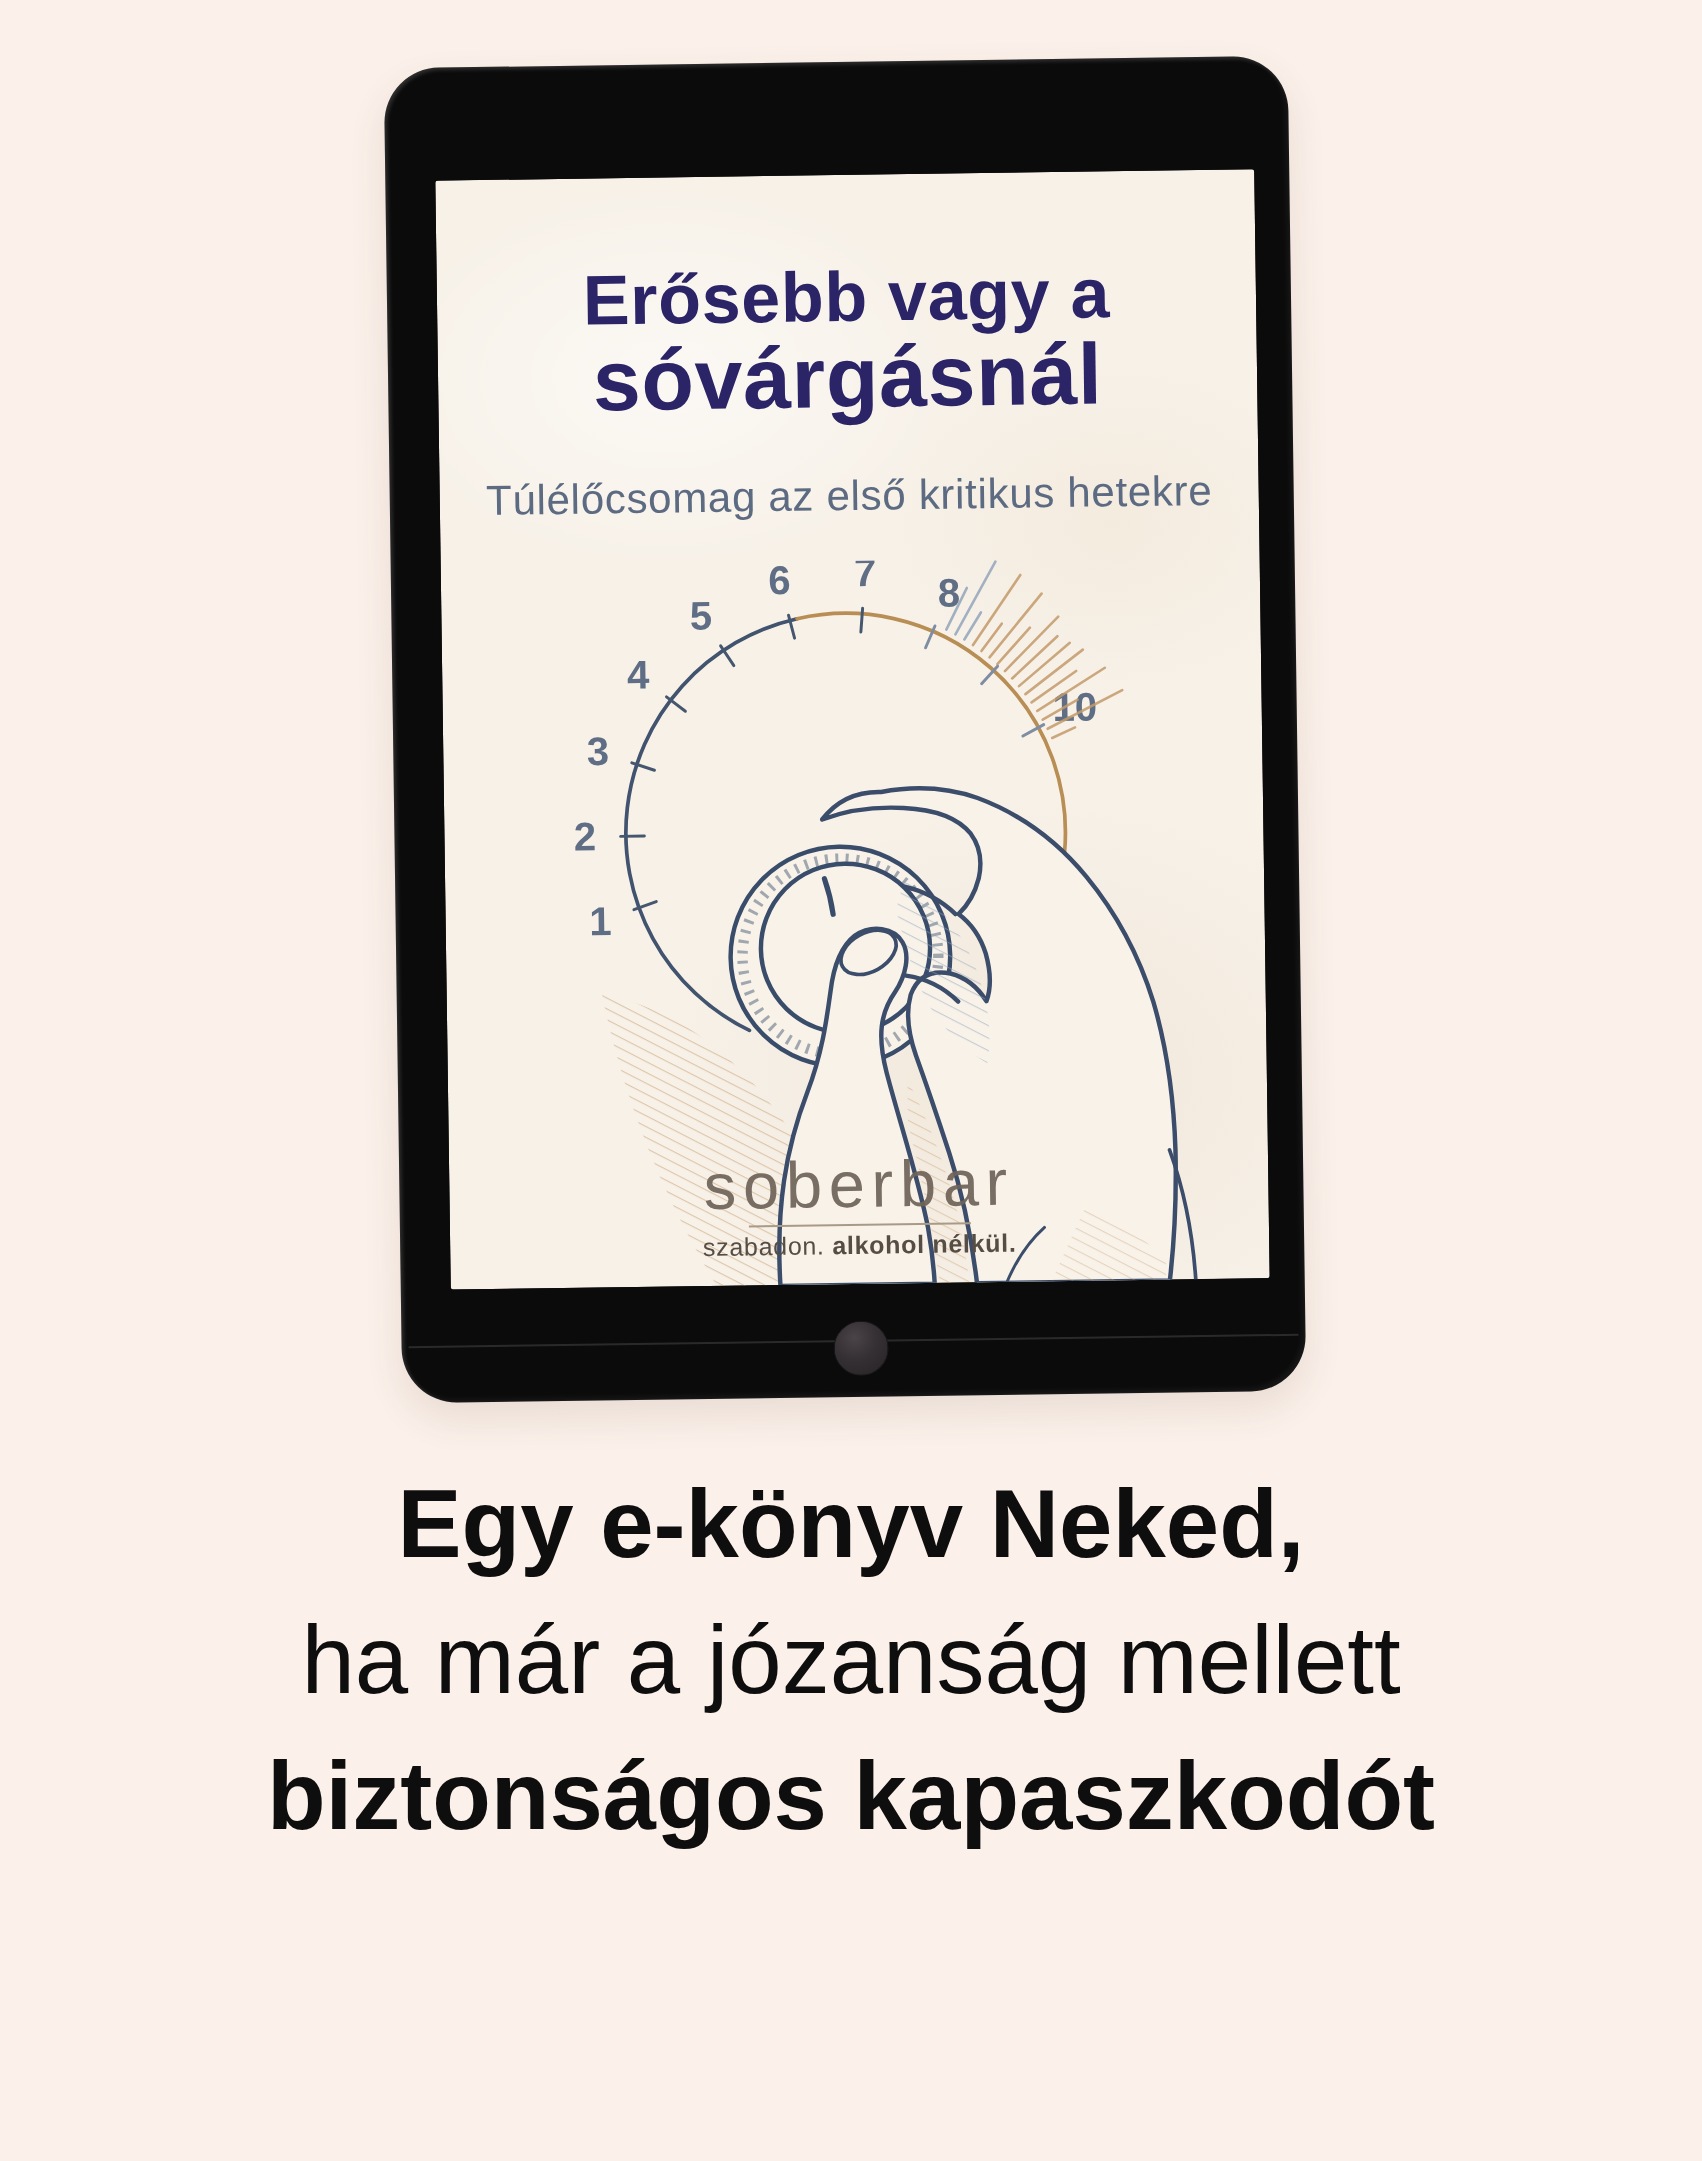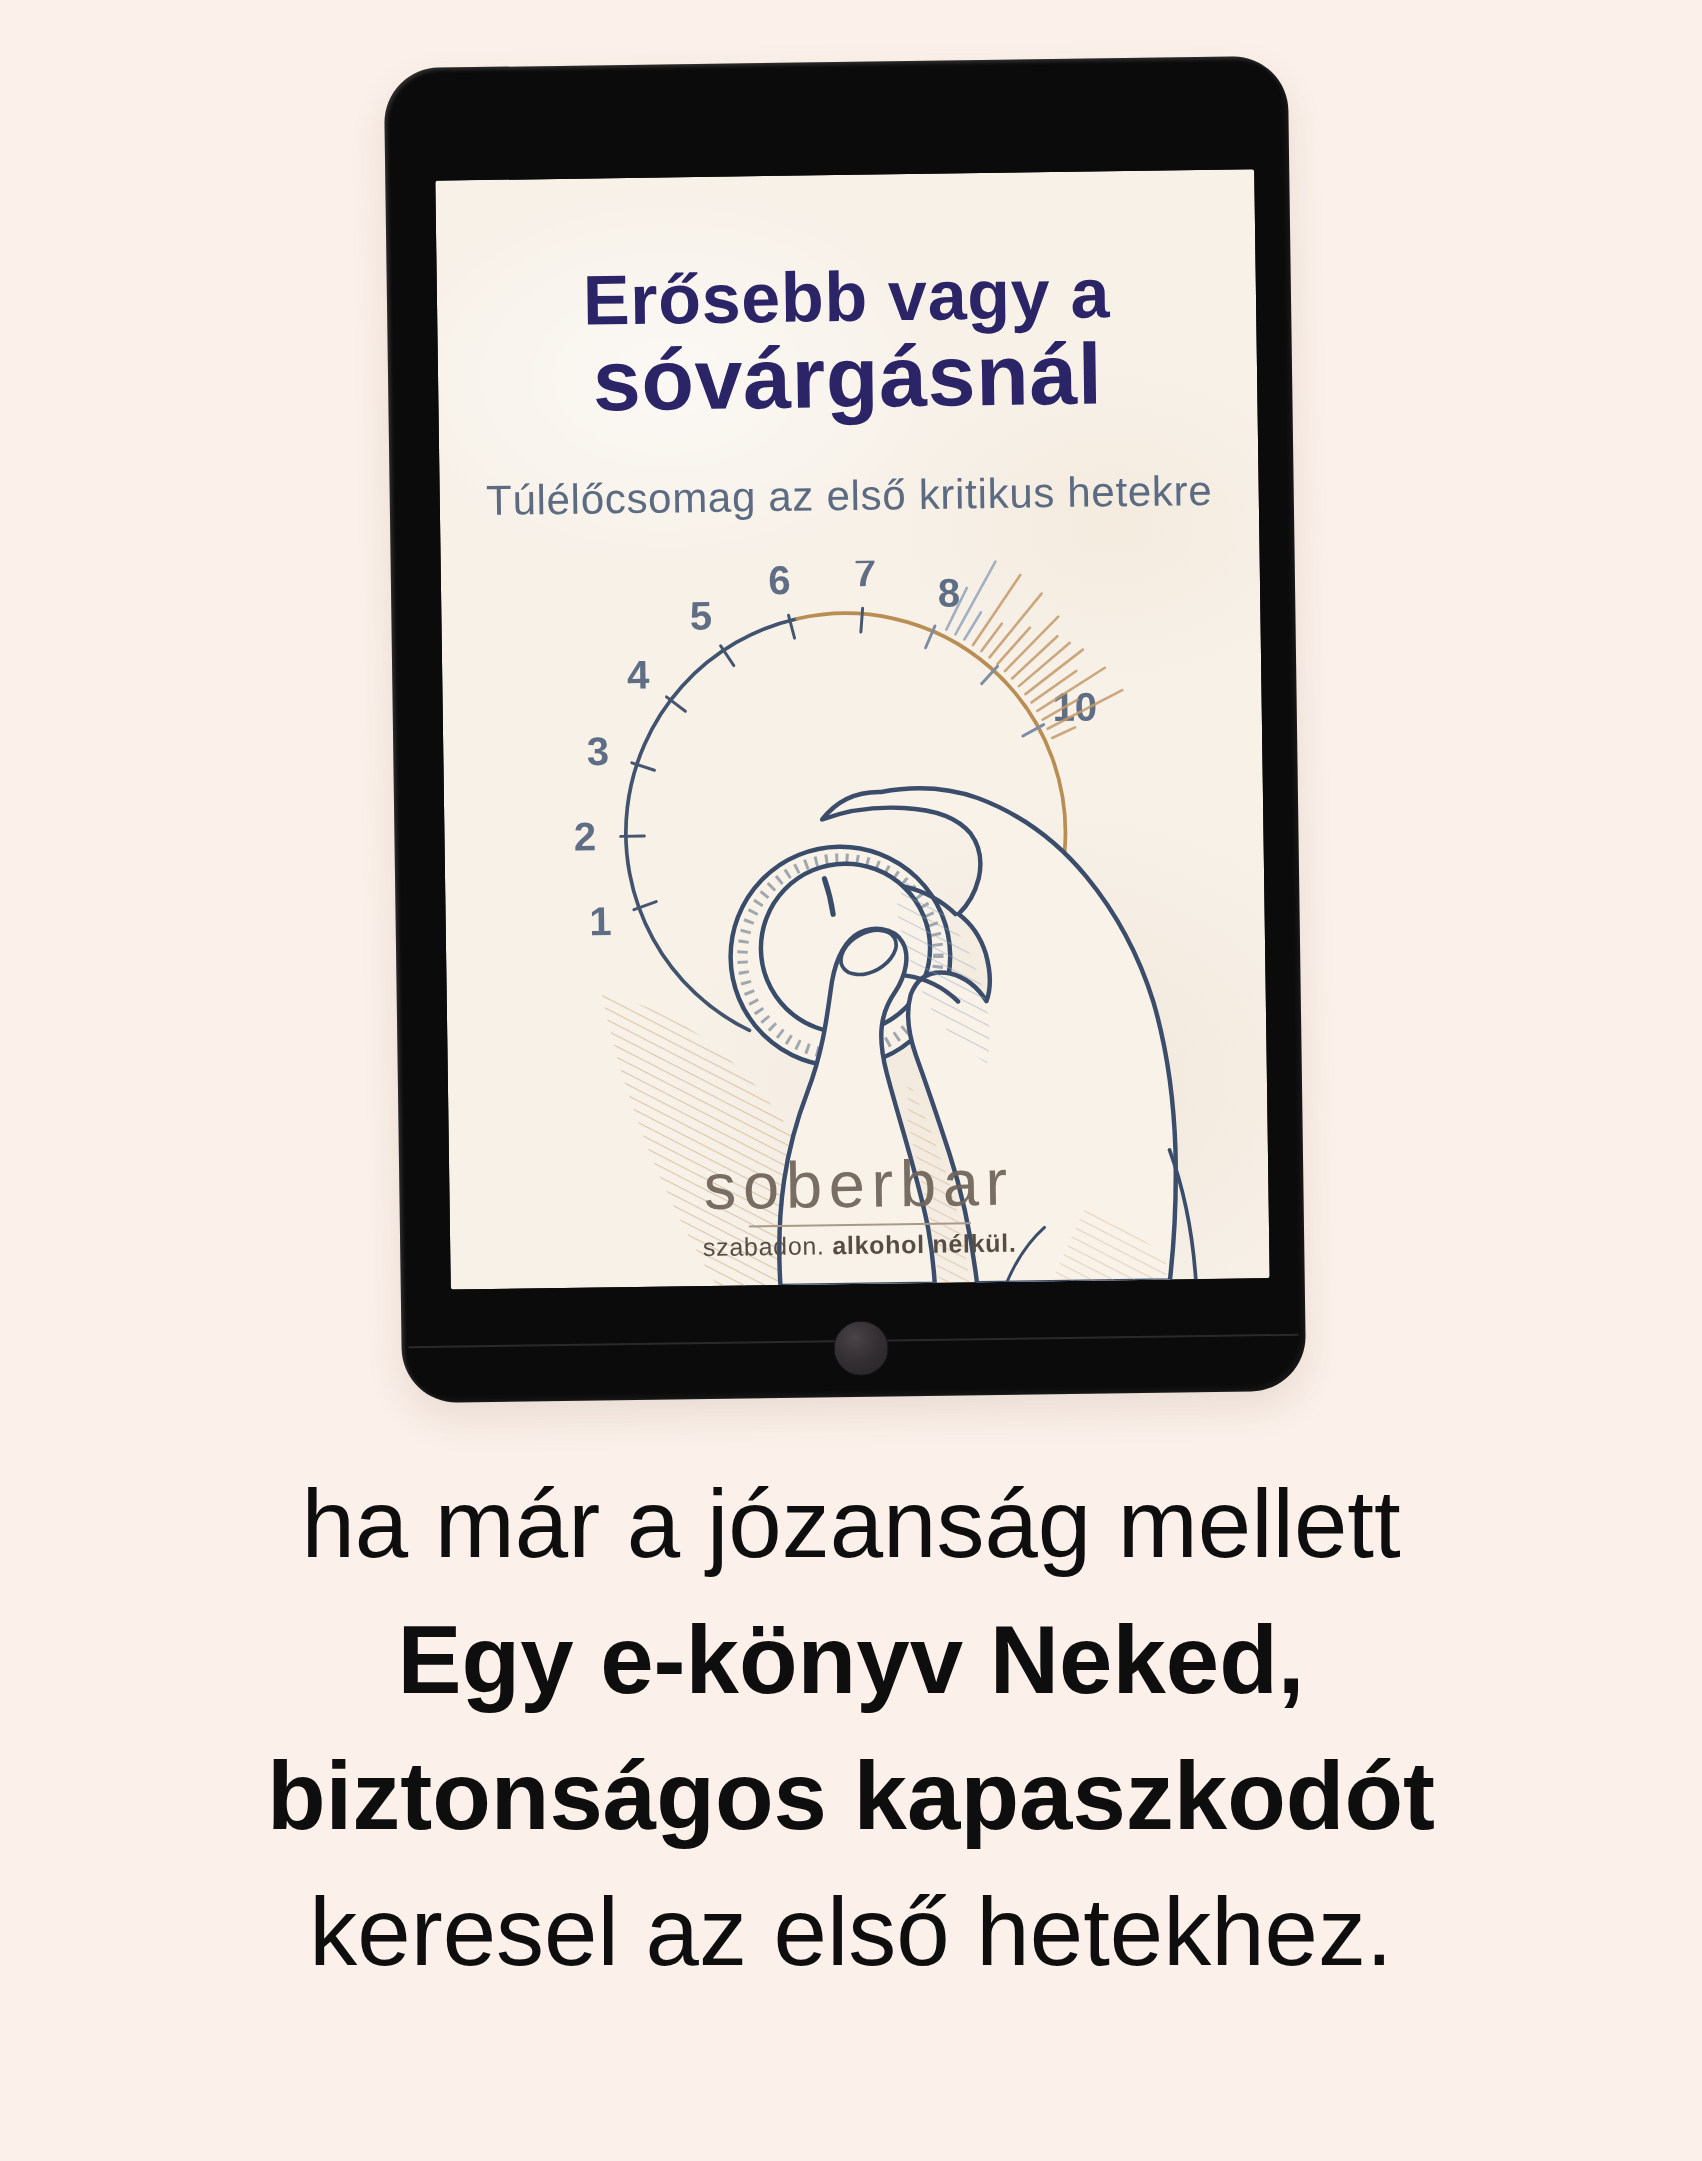--- a/index.html
+++ b/index.html
@@ -166,18 +166,17 @@
         <span class="tg-bold">alkohol nélkül.</span>
       </div>
     </div>
   </div>
 
   <div class="bezel-seam"></div>
   <div class="home-button"></div>
 </div>
 
 <div class="caption">
+  <div class="cap-line bold">Egy e-könyv Neked,</div>
   <div class="cap-line">ha már a józanság mellett</div>
-  <div class="cap-line bold">Egy e-könyv Neked,</div>
   <div class="cap-line bold">biztonságos kapaszkodót</div>
-  <div class="cap-line">keresel az első hetekhez.</div>
 </div>
 
 
 </body></html>

